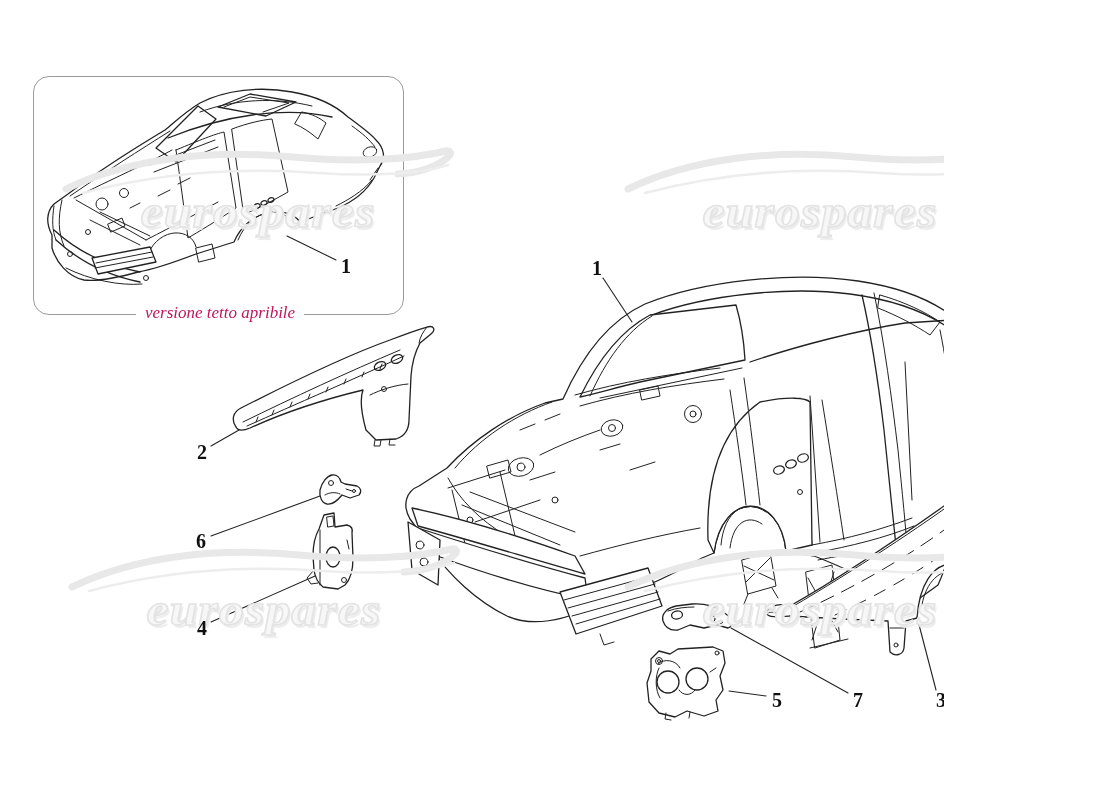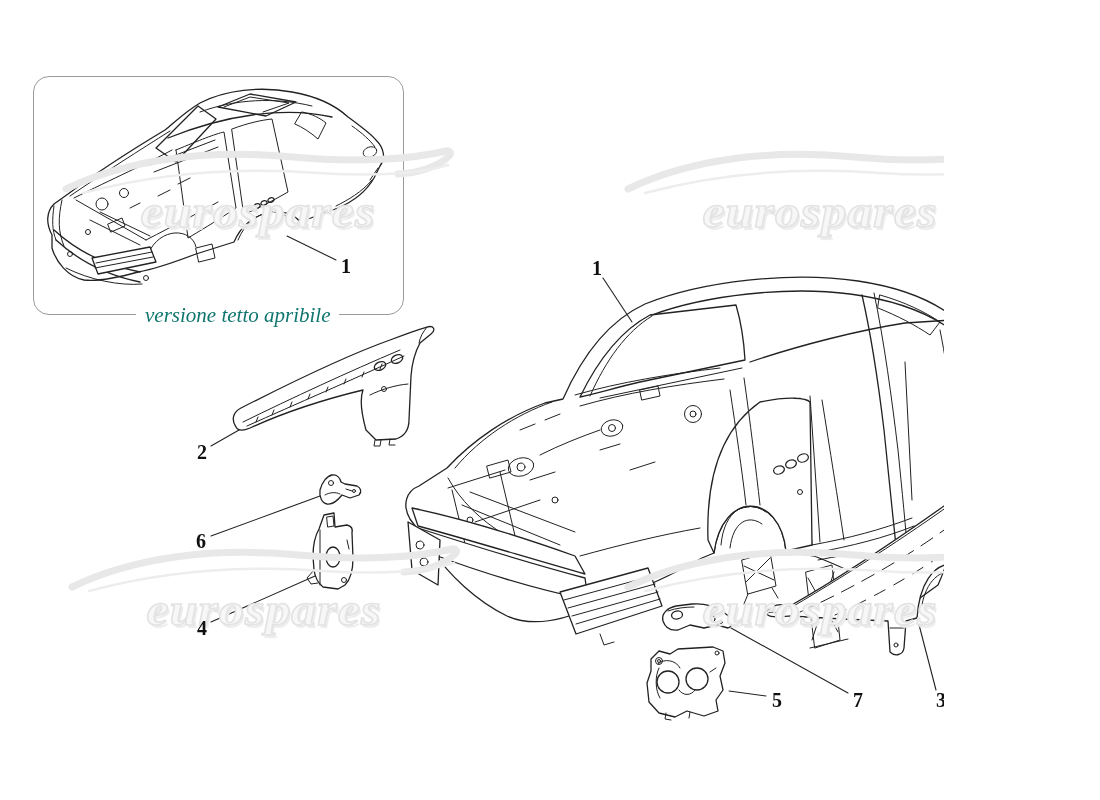--- a/index.html
+++ b/index.html
@@ -2,21 +2,21 @@
 <html><head>
 <meta charset="utf-8">
 <style>
   html,body{margin:0;padding:0;background:#fff;}
   .page{position:relative;width:944px;height:800px;background:#ffffff;overflow:hidden;
         font-family:Liberation Serif, serif;}
   
   .inset-box{position:absolute;left:33px;top:76px;width:369px;height:237px;
              border:1.5px solid #9b9b9b;border-radius:16px;z-index:3;}
   .inset-caption{position:absolute;left:136px;top:303px;z-index:6;background:#fff;
-                 padding:0 9px;font-style:italic;font-size:21px;color:#0f766e;
+                 padding:0 9px;font-style:italic;font-size:17px;color:#be185d;
                  white-space:nowrap;text-align:right;}
   
   .wm{position:absolute;width:400px;z-index:5;pointer-events:none;text-align:center;}
   .wm-swoosh{display:block;width:400px;height:52px;}
   .wm-text{font-style:italic;font-weight:700;font-size:47px;line-height:1;
            letter-spacing:1px;color:#f7f7f7;-webkit-text-stroke:1.6px #e3e3e3;
            text-shadow:2px 3px 1px #ececec;transform:scaleX(1.06);margin-top:-7px;}
   .wm-tl{left:58px;top:143px;}
   .wm-tr{left:620px;top:143px;}
   .wm-bl{left:64px;top:541px;}

